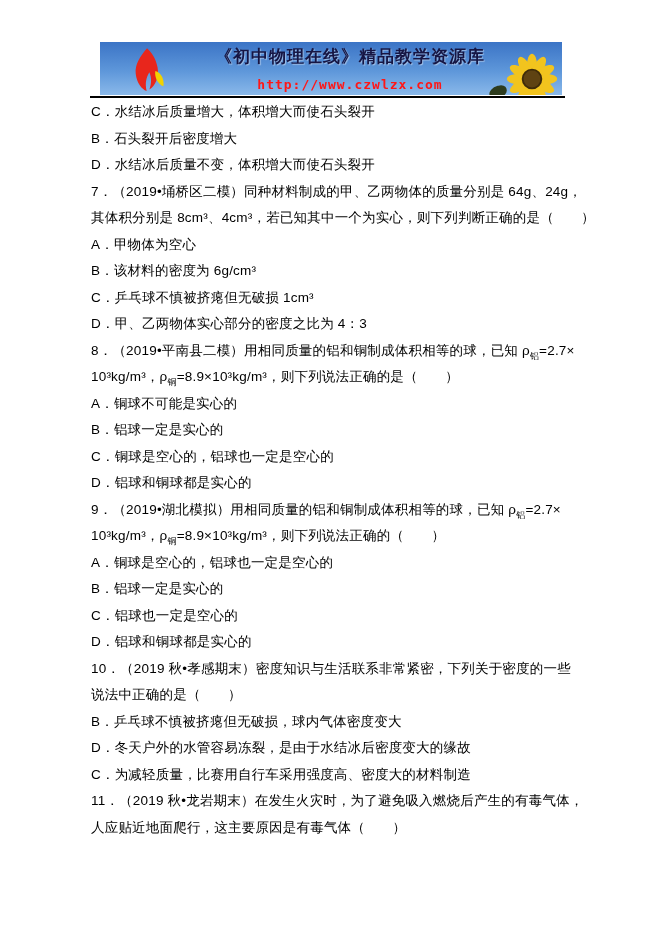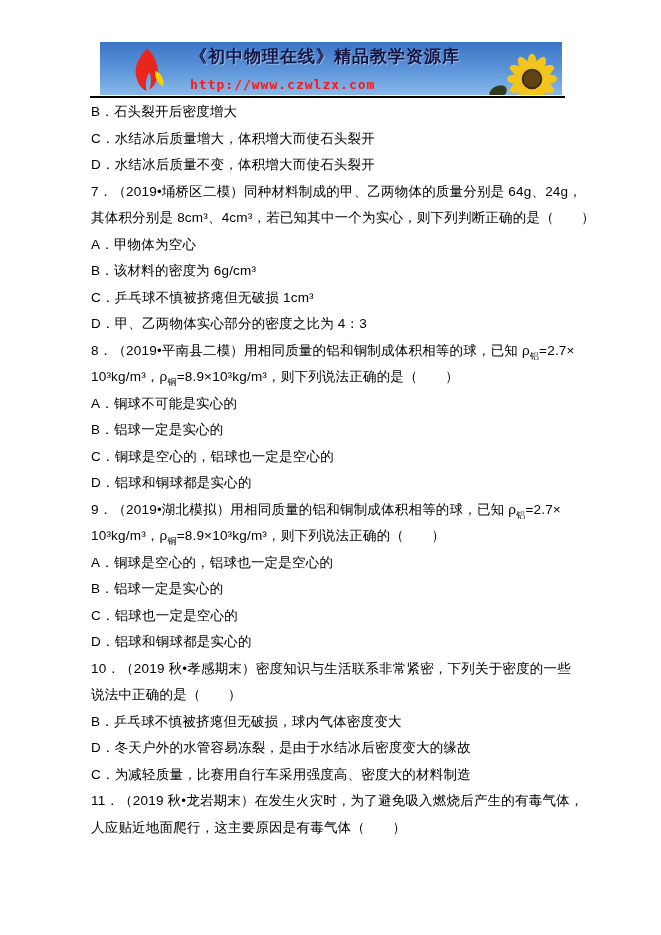--- a/index.html
+++ b/index.html
@@ -28,20 +28,21 @@
     top: 4px;
     width: 40px;
     height: 48px;
     display: block;
   }
   .banner-text {
     position: absolute;
     left: 90px;
     top: 3px;
     width: 320px;
+    text-align: center;
   }
   .banner-title {
     font-family: "DejaVu Serif", "Liberation Serif", serif;
     font-weight: bold;
     font-size: 17px;
     line-height: 23px;
     color: #161644;
     letter-spacing: 1px;
     text-shadow: 1px 1px 1px rgba(255,255,255,0.45);
     white-space: nowrap;
@@ -141,22 +142,22 @@
           <circle r="10" fill="#5f4312"></circle>
           <circle r="10" fill="none" stroke="#3f2c0a" stroke-width="2"></circle>
         </g>
       </svg>
     </span>
   </div>
 
   <div class="header-rule"></div>
 
   <div class="doc-body">
+      <div class="doc-line"><span>C．水结冰后质量增大，体积增大而使石头裂开</span></div>
       <div class="doc-line"><span>B．石头裂开后密度增大</span></div>
-      <div class="doc-line"><span>C．水结冰后质量增大，体积增大而使石头裂开</span></div>
       <div class="doc-line"><span>D．水结冰后质量不变，体积增大而使石头裂开</span></div>
       <div class="doc-line"><span>7．（2019•埇桥区二模）同种材料制成的甲、乙两物体的质量分别是 64g、24g，</span></div>
       <div class="doc-line"><span>其体积分别是 8cm³、4cm³，若已知其中一个为实心，则下列判断正确的是（　　）</span></div>
       <div class="doc-line"><span>A．甲物体为空心</span></div>
       <div class="doc-line"><span>B．该材料的密度为 6g/cm³</span></div>
       <div class="doc-line"><span>C．乒乓球不慎被挤瘪但无破损 1cm³</span></div>
       <div class="doc-line"><span>D．甲、乙两物体实心部分的密度之比为 4：3</span></div>
       <div class="doc-line"><span>8．（2019•平南县二模）用相同质量的铝和铜制成体积相等的球，已知 ρ</span><sub>铝</sub><span>=2.7×</span></div>
       <div class="doc-line"><span>10³kg/m³，ρ</span><sub>铜</sub><span>=8.9×10³kg/m³，则下列说法正确的是（　　）</span></div>
       <div class="doc-line"><span>A．铜球不可能是实心的</span></div>

